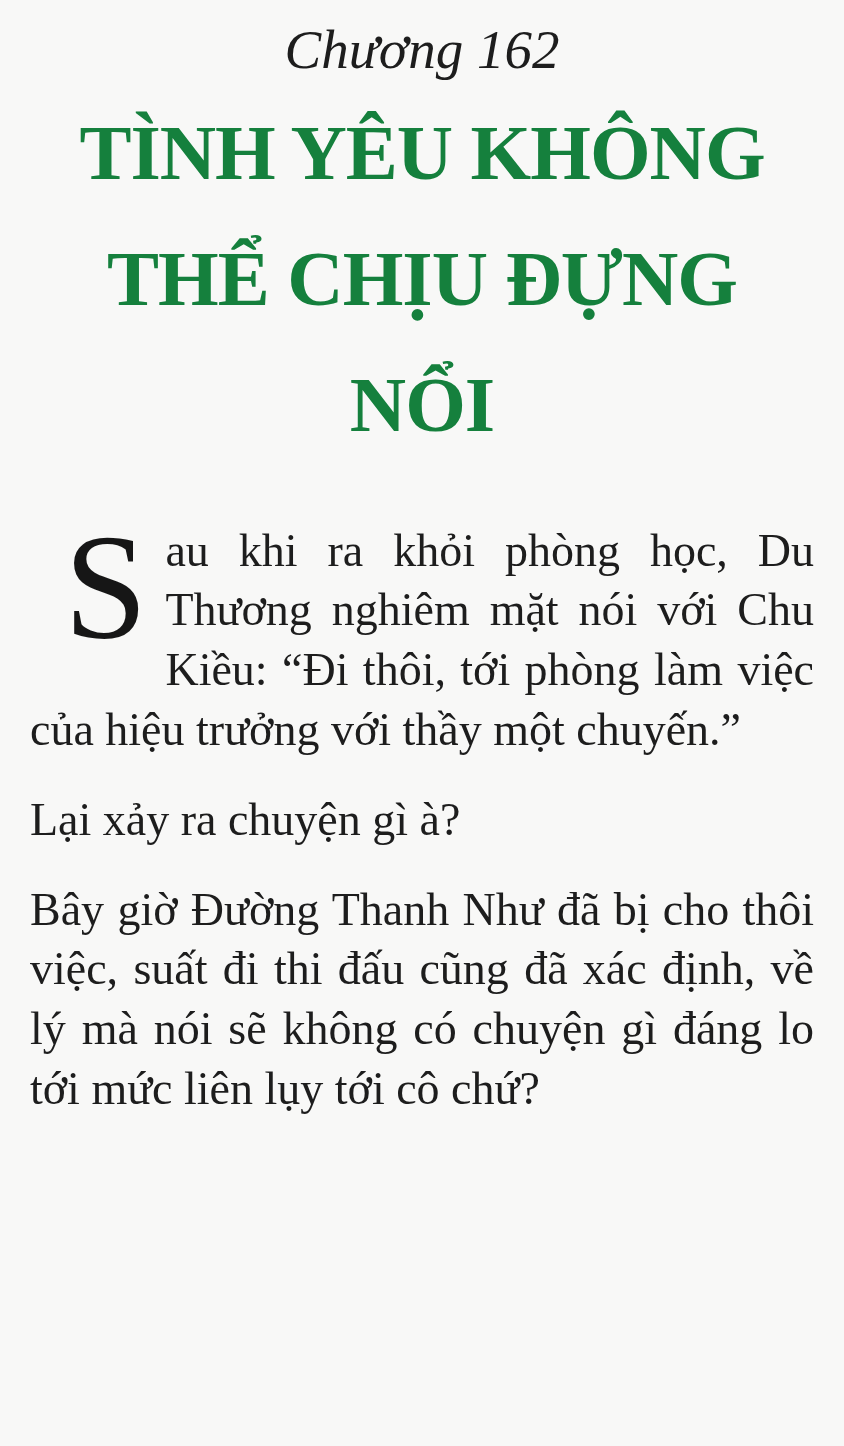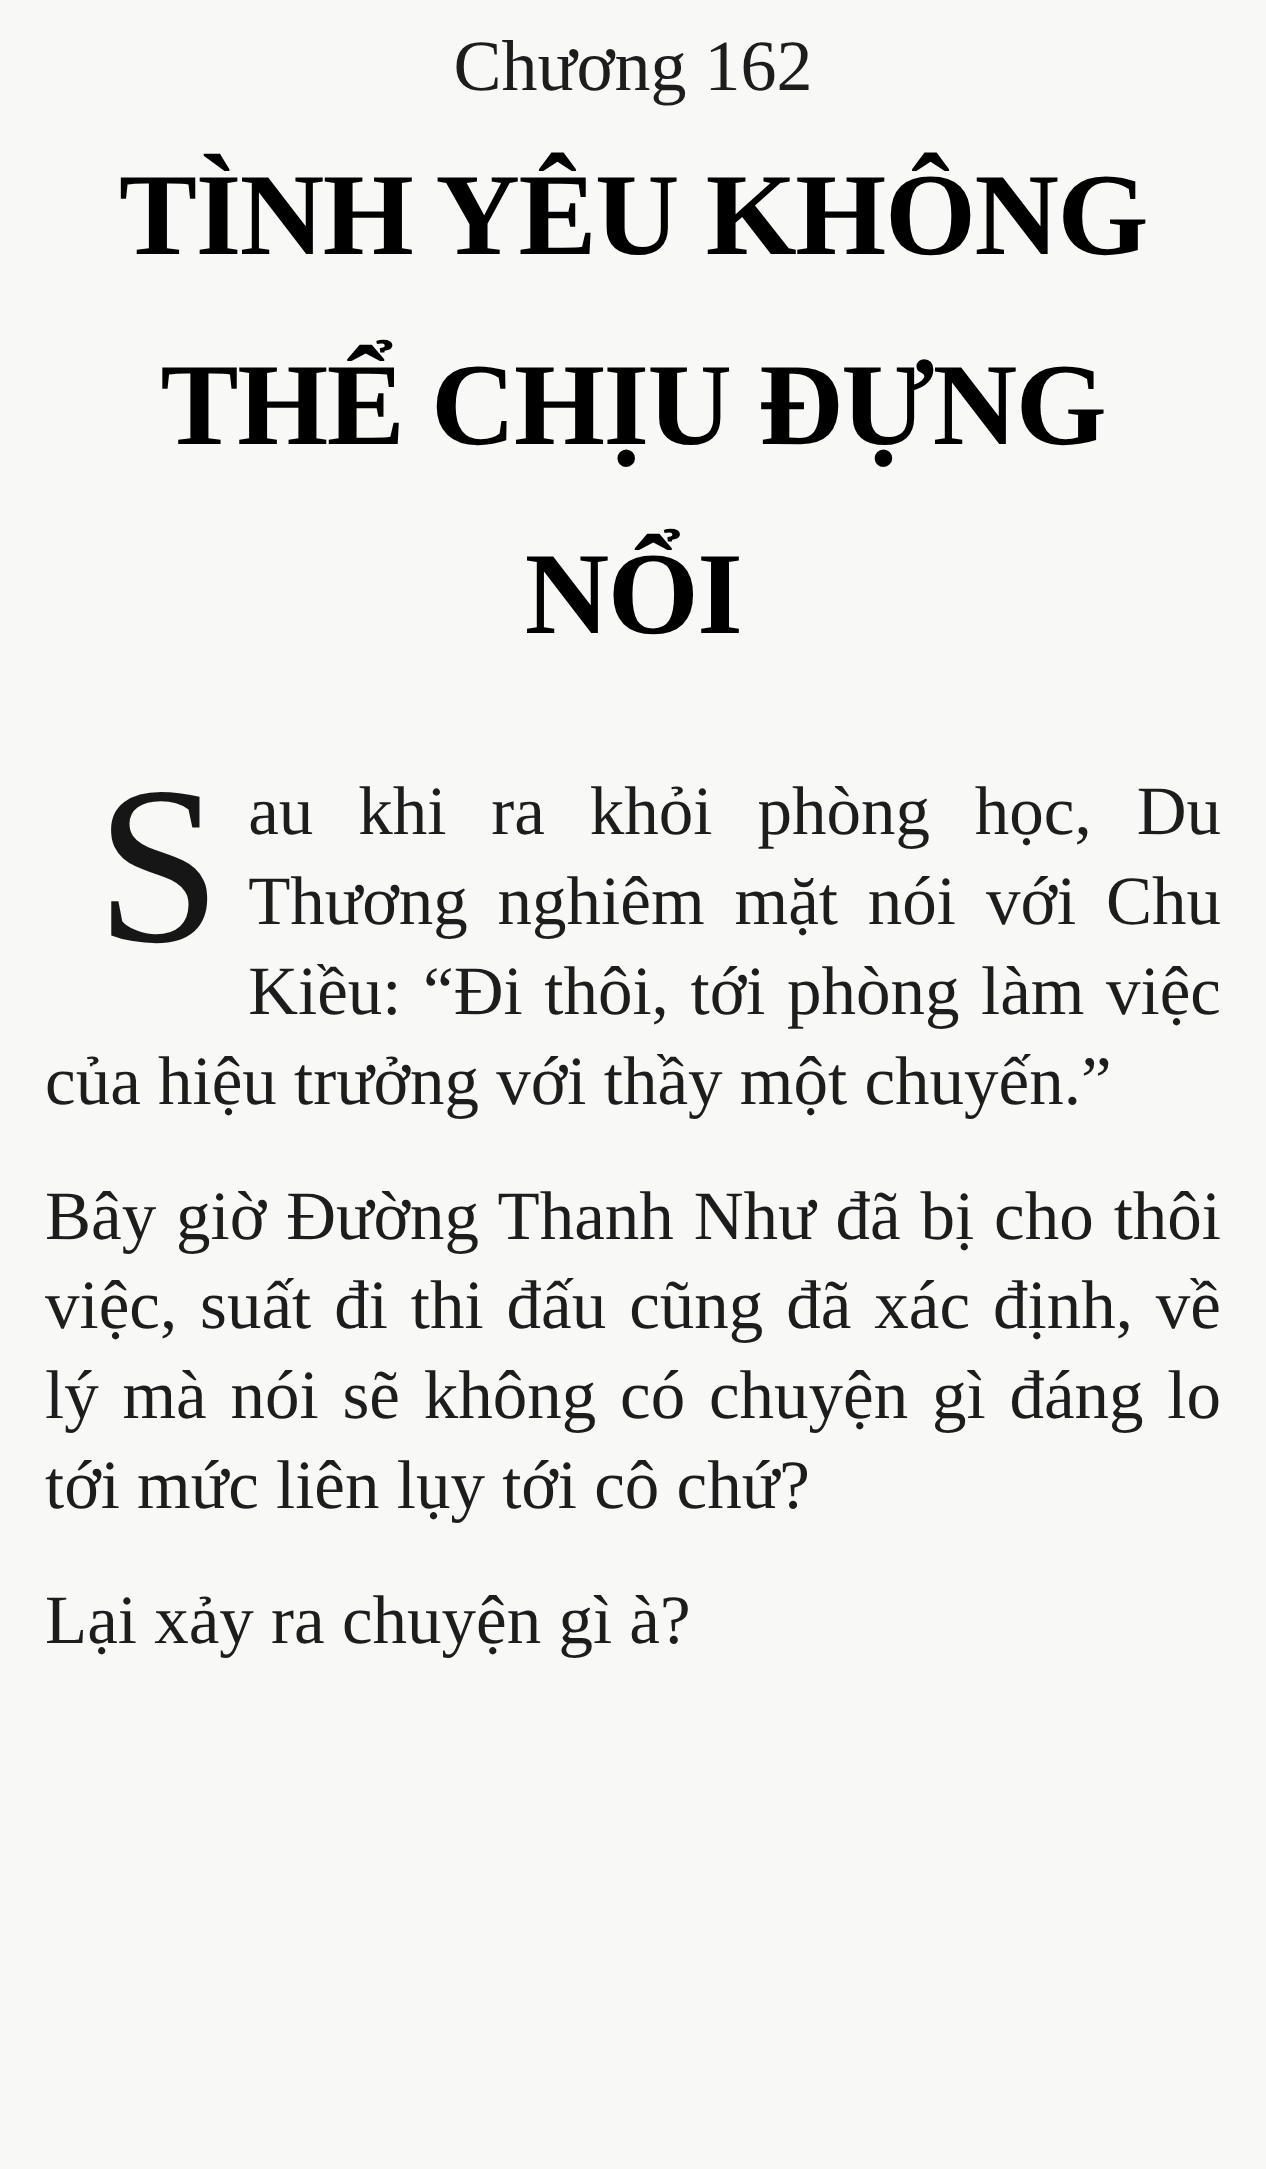--- a/index.html
+++ b/index.html
@@ -16,32 +16,33 @@
   }
   .page {
     box-sizing: border-box;
     width: 844px;
     height: 1446px;
     padding: 14px 30px 0 30px;
     overflow: hidden;
   }
   .chapter-number {
     text-align: center;
-    font-size: 48px;
+    font-style: italic;
+    font-size: 55px;
     line-height: 1.3;
     letter-spacing: 0px;
   }
   .chapter-title {
     margin: 4px 0 0 0;
     text-align: center;
     font-weight: bold;
     font-size: 78px;
     line-height: 1.62;
     letter-spacing: -1px;
-    color: #000000;
+    color: #15803d;
   }
   .chapter-body {
     margin-top: 52px;
     font-size: 46px;
     line-height: 1.3;
     text-align: justify;
   }
   .para {
     margin: 0 0 30px 0;
   }
@@ -60,16 +61,16 @@
 </head>
 <body>
 
 <div class="page">
   <header>
     <div class="chapter-number">Chương 162</div>
     <h1 class="chapter-title">TÌNH YÊU KHÔNG THỂ CHỊU ĐỰNG NỔI</h1>
   </header>
   <main class="chapter-body" id="chapter-body">
       <p class="para"><span class="drop-cap">S</span>au khi ra khỏi phòng học, Du Thương nghiêm mặt nói với Chu Kiều: “Đi thôi, tới phòng làm việc của hiệu trưởng với thầy một chuyến.”</p>
+      <p class="para">Lại xảy ra chuyện gì à?</p>
       <p class="para">Bây giờ Đường Thanh Như đã bị cho thôi việc, suất đi thi đấu cũng đã xác định, về lý mà nói sẽ không có chuyện gì đáng lo tới mức liên lụy tới cô chứ?</p>
-      <p class="para">Lại xảy ra chuyện gì à?</p>
     </main>
 </div>
 
 </body></html>

